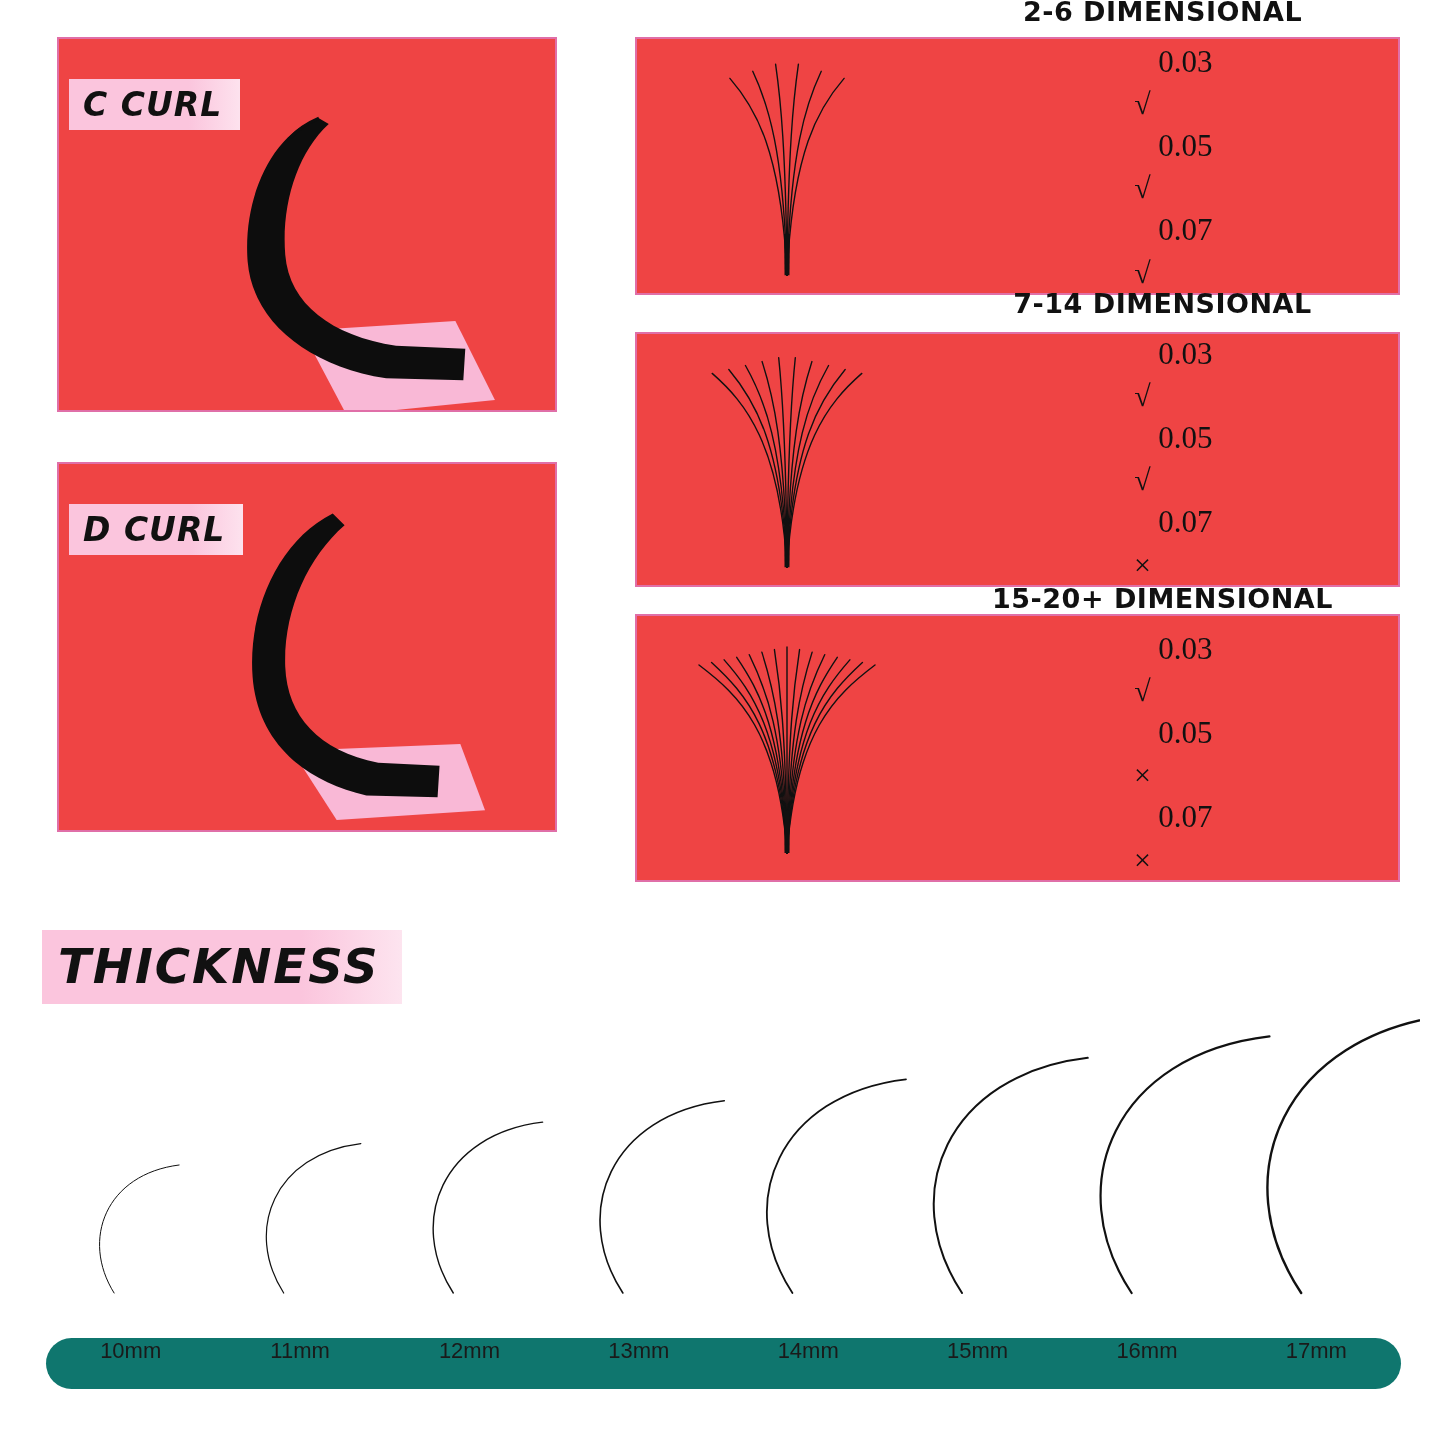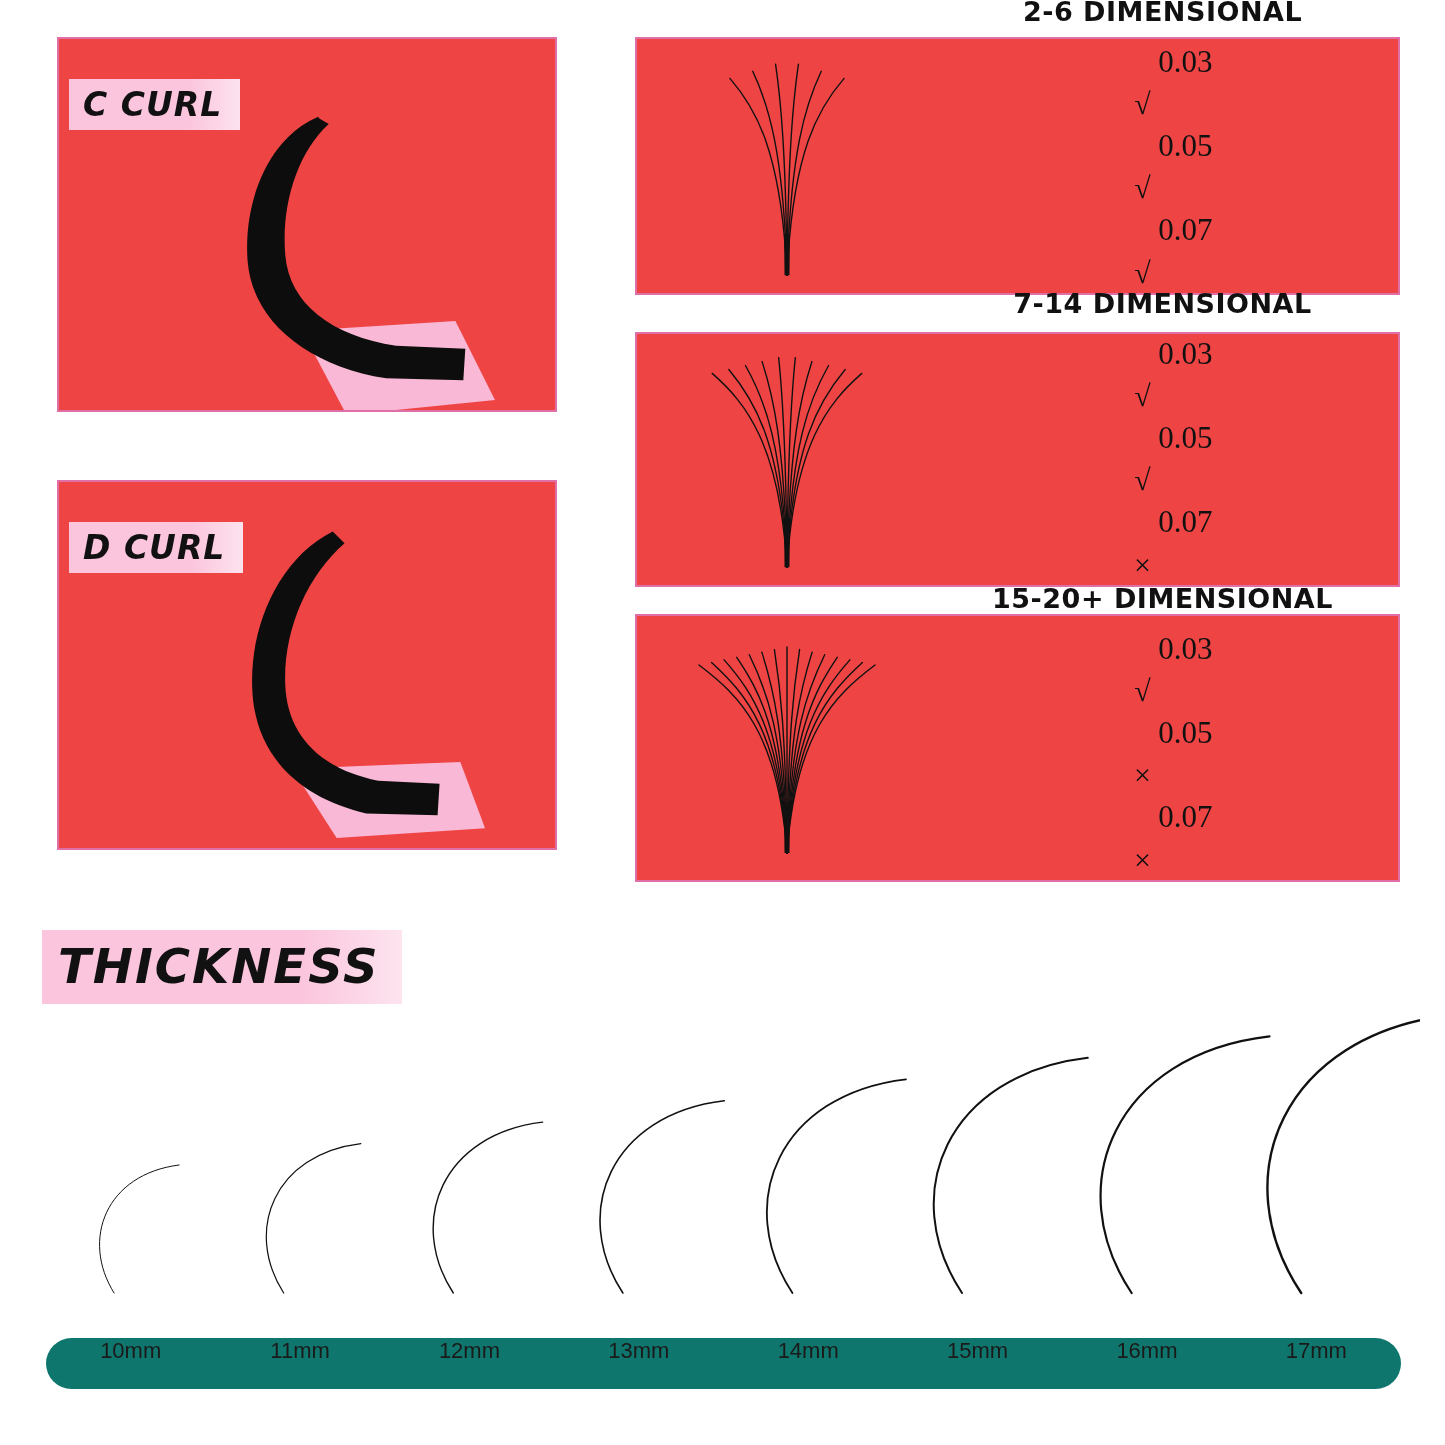--- a/index.html
+++ b/index.html
@@ -117,21 +117,21 @@
   <div class="curl-art">
     <svg width="100%" height="100%" viewBox="0 0 500 375">
       <polygon points="245,295 400,285 440,365 290,380" fill="#f9b8d6"></polygon>
       <path d="M262,80 C215,95 185,160 190,225 C195,285 250,330 330,343 L408,345 L410,313 L340,310 C275,300 232,268 228,218 C224,168 240,115 272,86 Z" fill="#0d0d0d"></path>
       <path d="M262,80 C248,86 240,92 233,100" stroke="#0d0d0d" stroke-width="3" fill="none"></path>
     </svg>
   </div>
   <div class="curl-label">C CURL</div>
 </div>
 
-<div class="panel" style="left:57px; top:480px; width:500px; height:370px;">
+<div class="panel" style="left:57px; top:462px; width:500px; height:370px;">
   <div class="curl-art">
     <svg width="100%" height="100%" viewBox="0 0 500 370">
       <polygon points="235,290 405,283 430,350 280,360" fill="#f9b8d6"></polygon>
       <path d="M276,50 C220,78 190,150 195,215 C200,280 245,320 310,335 L382,337 L384,305 L322,302 C262,290 230,255 228,205 C226,150 250,95 288,62 Z" fill="#0d0d0d"></path>
     </svg>
   </div>
   <div class="curl-label">D CURL</div>
 </div>
 
 <div class="panel dim-panel" style="left:635px; top:37px; width:765px; height:258px;">

